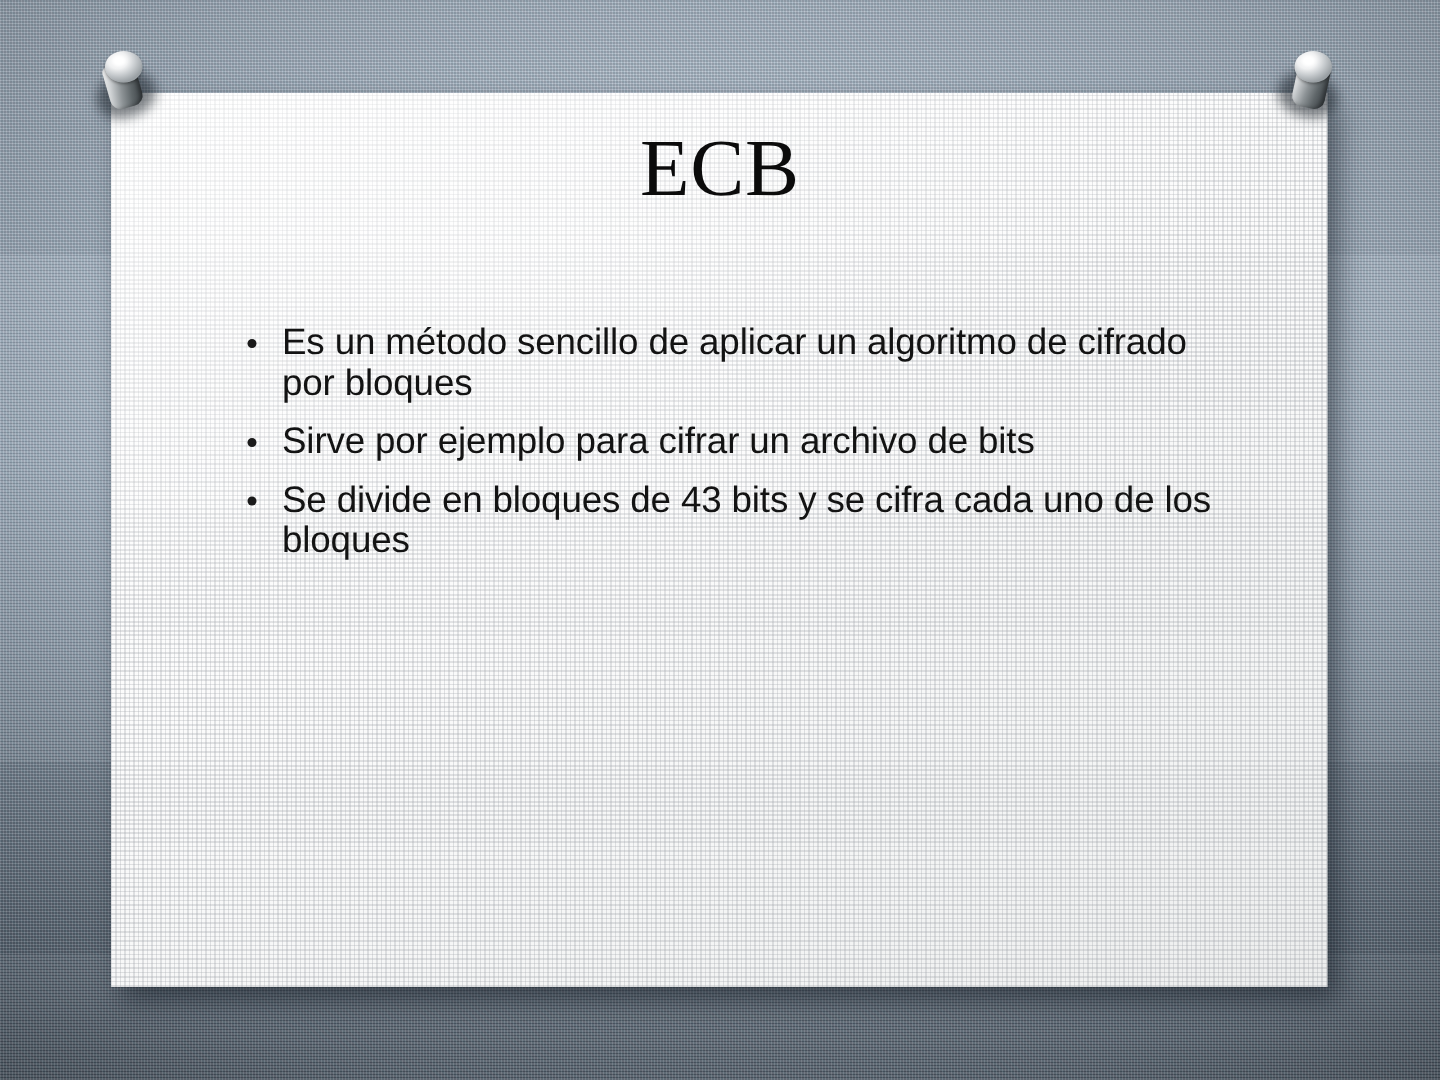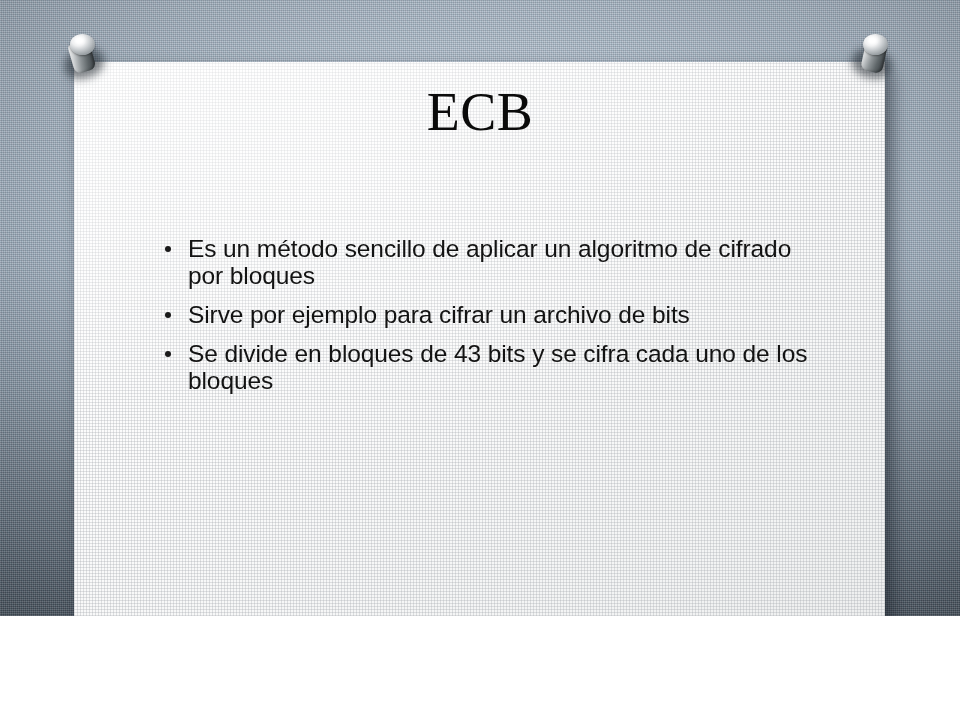--- a/index.html
+++ b/index.html
@@ -7,21 +7,21 @@
     padding: 0;
     width: 960px;
     height: 720px;
     overflow: hidden;
     font-family: "Liberation Sans", sans-serif;
   }
 
   #slide {
     position: relative;
     width: 960px;
-    height: 616px;
+    height: 720px;
     background:
       linear-gradient(180deg,
         rgba(255,255,255,0.10) 0%,
         rgba(255,255,255,0.04) 42%,
         rgba(0,0,0,0.06) 62%,
         rgba(0,0,0,0.20) 82%,
         rgba(0,0,0,0.30) 100%),
       radial-gradient(ellipse 120% 90% at 50% 26%,
         #b0bfcc 0%, #9fb0bf 38%, #8b9cab 62%, #76899a 82%, #66798a 100%);
     overflow: hidden;
@@ -100,21 +100,21 @@
     font-family: "Liberation Serif", "DejaVu Serif", serif;
     font-size: 54px;
     line-height: 1.05;
     color: #0b0b0b;
     letter-spacing: 0.5px;
   }
 
   #bullet-list {
     position: absolute;
     left: 158px;
-    top: 235px;
+    top: 215px;
     width: 660px;
     margin: 0;
     padding: 0;
     list-style: none;
   }
 
   .bullet-item {
     position: relative;
     padding-left: 30px;
     margin-bottom: 12px;

